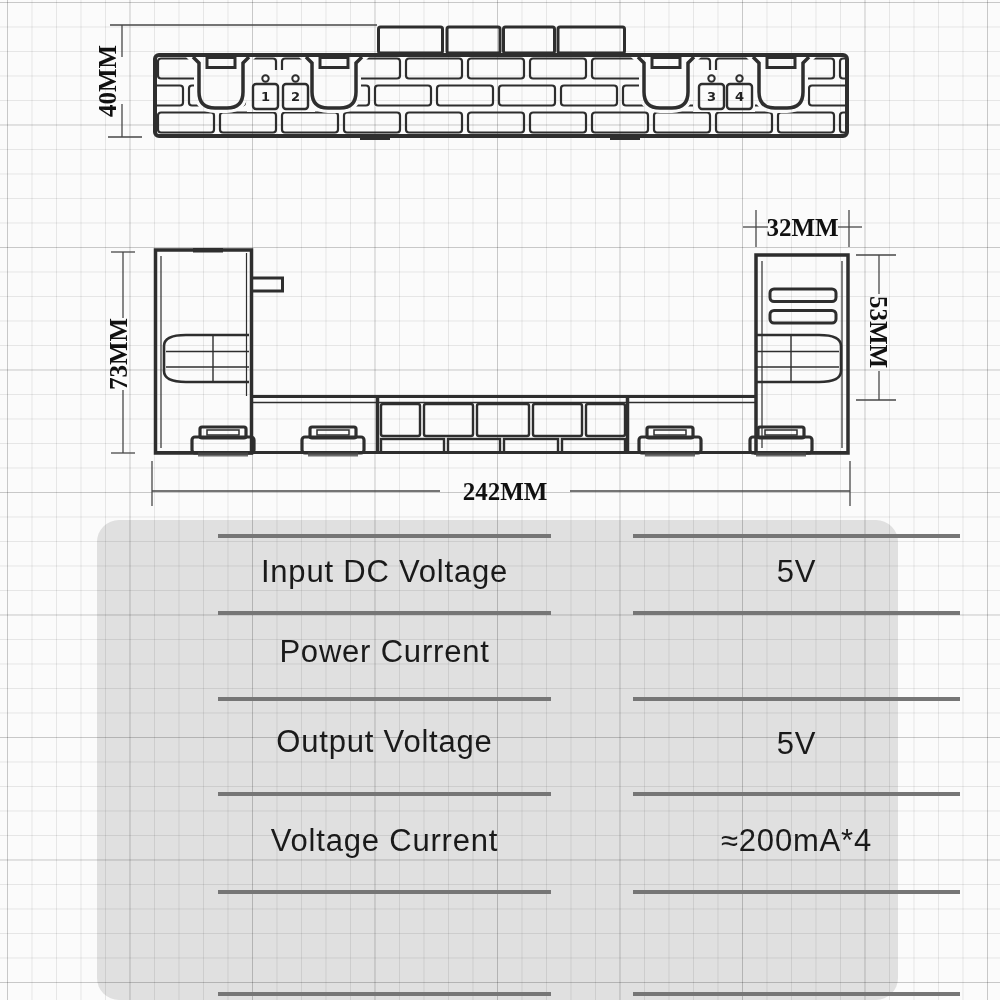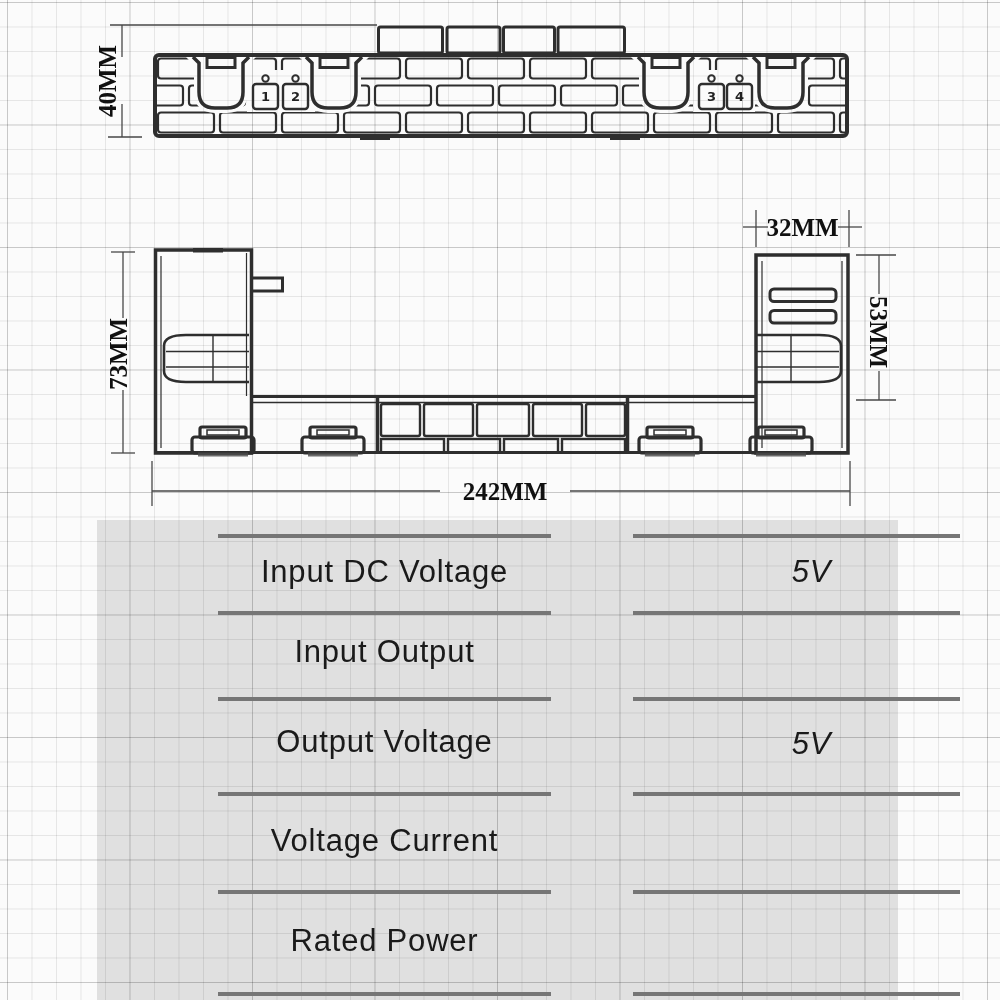--- a/index.html
+++ b/index.html
@@ -15,28 +15,28 @@
     background-size:122.5px 122.5px,122.5px 122.5px,24.5px 24.5px,24.5px 24.5px;
     background-position:7px 2px,7px 2px,7px 2px,7px 2px;}
   svg{position:absolute;left:0;top:0;}
   .draw{stroke:#2e2e2e;fill:none;}
   .dimline{stroke:#474747;stroke-width:1.3;fill:none;}
   .dimtext{font-family:"Liberation Serif",serif;font-weight:bold;
     font-size:25px;fill:#101010;}
   .slotnum{font-family:"DejaVu Sans",sans-serif;font-weight:bold;
     font-size:13px;fill:#222;}
   #spec-panel{position:absolute;left:97px;top:520px;width:801px;height:480px;
-    background:rgba(20,20,20,0.115);}
+    background:rgba(20,20,20,0.115);border-radius:22px;}
   .sep{position:absolute;height:4px;background:#767676;}
   .sep.l{left:121px;width:333px;}
   .sep.r{left:536px;width:327px;}
   .cell{position:absolute;height:44px;line-height:44px;text-align:center;
     font-size:31px;letter-spacing:0.8px;color:#1a1a1a;font-weight:300;}
   .cell.l{left:121px;width:333px;}
-  .cell.r{left:551px;width:327px;font-style:italic;}
+  .cell.r{left:536px;width:327px;}
 </style>
 </head>
 <body>
 
 <div id="page">
 
   <svg width="1000" height="520" viewBox="0 0 1000 520">
     <defs>
       <pattern id="bricks" x="155" y="55" width="62" height="54" patternUnits="userSpaceOnUse">
         <rect x="3" y="3.5" width="56" height="20" rx="3" fill="none" stroke="#2e2e2e" stroke-width="2.2"></rect>
@@ -220,32 +220,32 @@
 
   <div id="spec-panel">
 
     <div class="sep l" style="top:14px"></div>
     <div class="sep r" style="top:14px"></div>
     <div class="cell l" style="top:30px">Input DC Voltage</div>
     <div class="cell r" style="top:30px">5V</div>
 
     <div class="sep l" style="top:91px"></div>
     <div class="sep r" style="top:91px"></div>
-    <div class="cell l" style="top:110px">Input Output</div>
+    <div class="cell l" style="top:110px">Power Current</div>
 
     <div class="sep l" style="top:177px"></div>
     <div class="sep r" style="top:177px"></div>
     <div class="cell l" style="top:200px">Output Voltage</div>
     <div class="cell r" style="top:202px">5V</div>
 
     <div class="sep l" style="top:272px"></div>
     <div class="sep r" style="top:272px"></div>
     <div class="cell l" style="top:299px">Voltage Current</div>
+    <div class="cell r" style="top:299px">≈200mA*4</div>
 
     <div class="sep l" style="top:370px"></div>
     <div class="sep r" style="top:370px"></div>
-    <div class="cell l" style="top:399px">Rated Power</div>
 
     <div class="sep l" style="top:472px"></div>
     <div class="sep r" style="top:472px"></div>
   </div>
 
 </div>
 
 </body></html>

